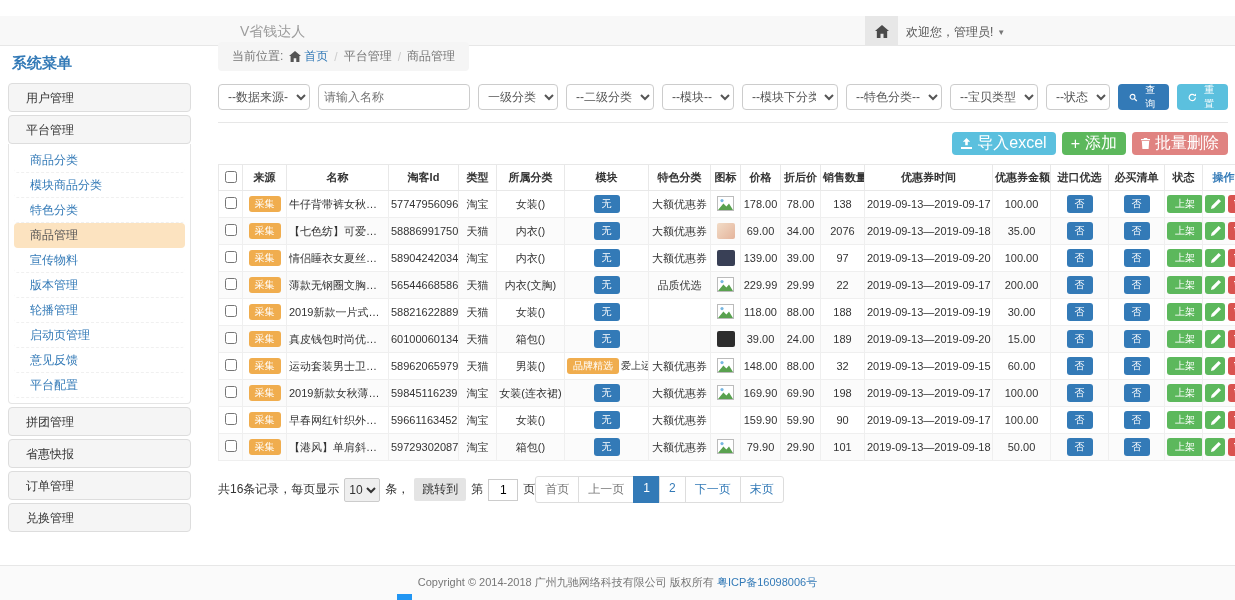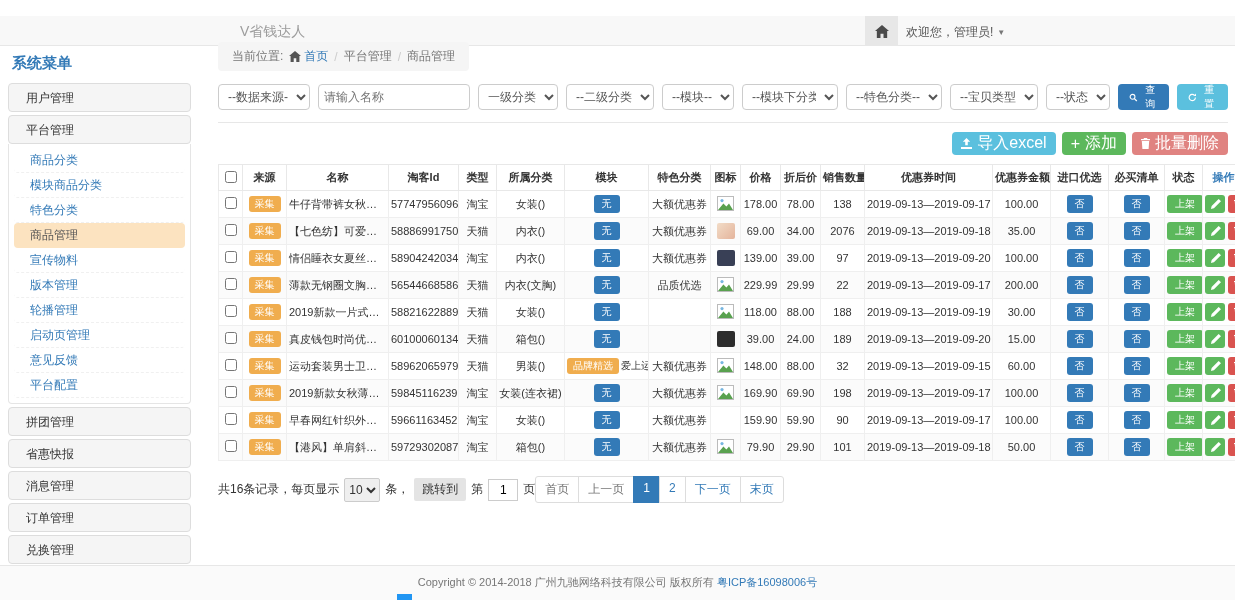--- a/index.html
+++ b/index.html
@@ -134,23 +134,20 @@
           <div class="sb-link">平台配置</div>
         </div>
       </div>
       <div class="sb-panel">
         <div class="sb-head">拼团管理</div>
       </div>
       <div class="sb-panel">
         <div class="sb-head">省惠快报</div>
       </div>
       <div class="sb-panel">
-        <div class="sb-head">消息管理</div>
-      </div>
-      <div class="sb-panel">
         <div class="sb-head">订单管理</div>
       </div>
       <div class="sb-panel">
         <div class="sb-head">兑换管理</div>
       </div>
     </div>
 </div>
 
 <div class="main">
   <div class="breadcrumb">

